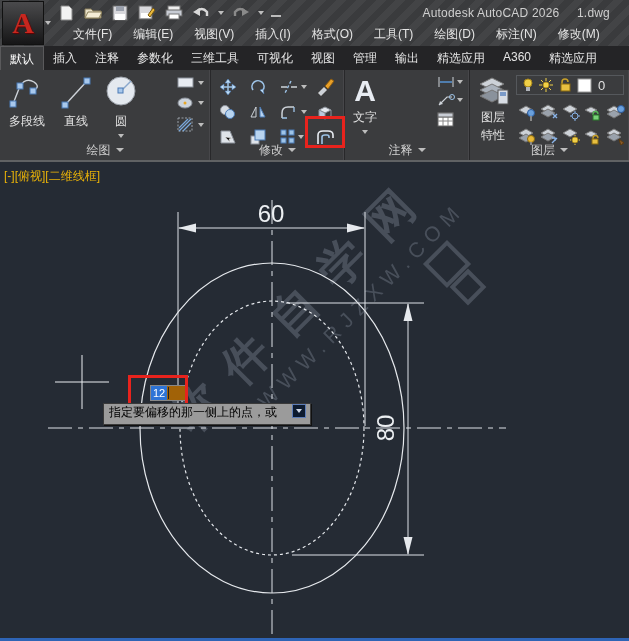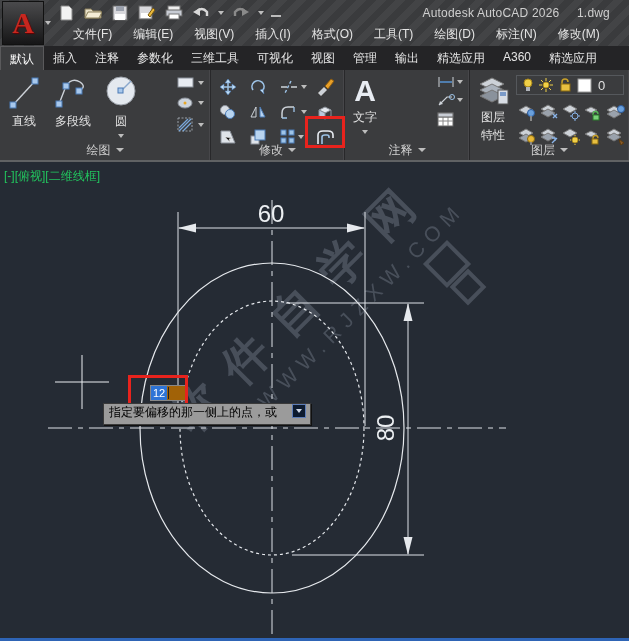--- a/index.html
+++ b/index.html
@@ -42,21 +42,21 @@
   .dd.sm { border-width:3px; border-top-width:4px; margin-top:3px; }
   .bigtool { display:flex; flex-direction:column; align-items:center; gap:1px; }
   .bigtool .lbl { color:#e2e2e2; font-size:12px; white-space:nowrap; }
   .minirow { display:flex; align-items:center; gap:2px; }
 
   
   #ribbon-edge { position:absolute; left:0; top:160px; width:629px; height:2px; background:#606264; }
   #canvas { position:absolute; left:0; top:162px; width:629px; height:476px;
     background:#252b34; overflow:hidden; }
   #bottom-bar { position:absolute; left:0; top:638px; width:629px; height:3px; background:#2e64b5; }
-  #viewport-label { position:absolute; left:4px; top:6px; color:#22c55e; font-size:12px; }
+  #viewport-label { position:absolute; left:4px; top:6px; color:#eab308; font-size:12px; }
 
   
   #watermark { position:absolute; left:110px; top:30px; width:440px; height:420px;
     pointer-events:none; }
   #wm-rot { position:absolute; left:50px; top:210px; transform:rotate(-45deg);
     transform-origin:0 0; color:rgba(145,155,170,.32); white-space:nowrap; }
   #wm-line1 { font-size:46px; letter-spacing:22px; font-weight:bold; }
   #wm-line2 { font-size:21px; letter-spacing:7px; margin-left:70px; }
   .wm-diamond { position:absolute; border:4px solid rgba(145,155,170,.32); transform:rotate(45deg); }
 
@@ -173,35 +173,35 @@
     <div class="rtab">精选应用</div>
     <div class="rtab">A360</div>
     <div class="rtab">精选应用</div>
   </div>
 
   <div id="ribbon">
 
     <div class="panel" style="width:211px">
       <div style="position:absolute;left:6px;top:4px;display:flex;gap:10px">
         <div class="bigtool">
-          <svg width="36" height="38">
-            <line x1="7" y1="31" x2="29" y2="7" stroke="#cdd2d8" stroke-width="1.4"></line>
-            <rect x="4" y="28" width="6" height="6" fill="#a8c8ec" stroke="#4a7ab5"></rect>
-            <rect x="26" y="4" width="6" height="6" fill="#a8c8ec" stroke="#4a7ab5"></rect>
-          </svg>
-          <span class="lbl">直线</span>
-        </div>
-        <div class="bigtool">
           <svg width="42" height="38">
             <path d="M7 30 L14 12 Q20 3 28 8 Q35 13 27 17" fill="none" stroke="#cdd2d8" stroke-width="1.4"></path>
             <rect x="4" y="27" width="6" height="6" fill="#a8c8ec" stroke="#4a7ab5"></rect>
             <rect x="11" y="9" width="6" height="6" fill="#a8c8ec" stroke="#4a7ab5"></rect>
             <rect x="24" y="14" width="6" height="6" fill="#a8c8ec" stroke="#4a7ab5"></rect>
           </svg>
           <span class="lbl">多段线</span>
+        </div>
+        <div class="bigtool">
+          <svg width="36" height="38">
+            <line x1="7" y1="31" x2="29" y2="7" stroke="#cdd2d8" stroke-width="1.4"></line>
+            <rect x="4" y="28" width="6" height="6" fill="#a8c8ec" stroke="#4a7ab5"></rect>
+            <rect x="26" y="4" width="6" height="6" fill="#a8c8ec" stroke="#4a7ab5"></rect>
+          </svg>
+          <span class="lbl">直线</span>
         </div>
         <div class="bigtool">
           <svg width="34" height="38">
             <circle cx="17" cy="17" r="14" fill="#e4e9ef" stroke="#9aa0a8"></circle>
             <line x1="17" y1="17" x2="27" y2="7" stroke="#8aa8cc" stroke-width="1.4"></line>
             <rect x="14" y="14" width="5" height="5" fill="#a8c8ec" stroke="#4a7ab5"></rect>
           </svg>
           <span class="lbl">圆</span>
           <div class="dd sm"></div>
         </div>

